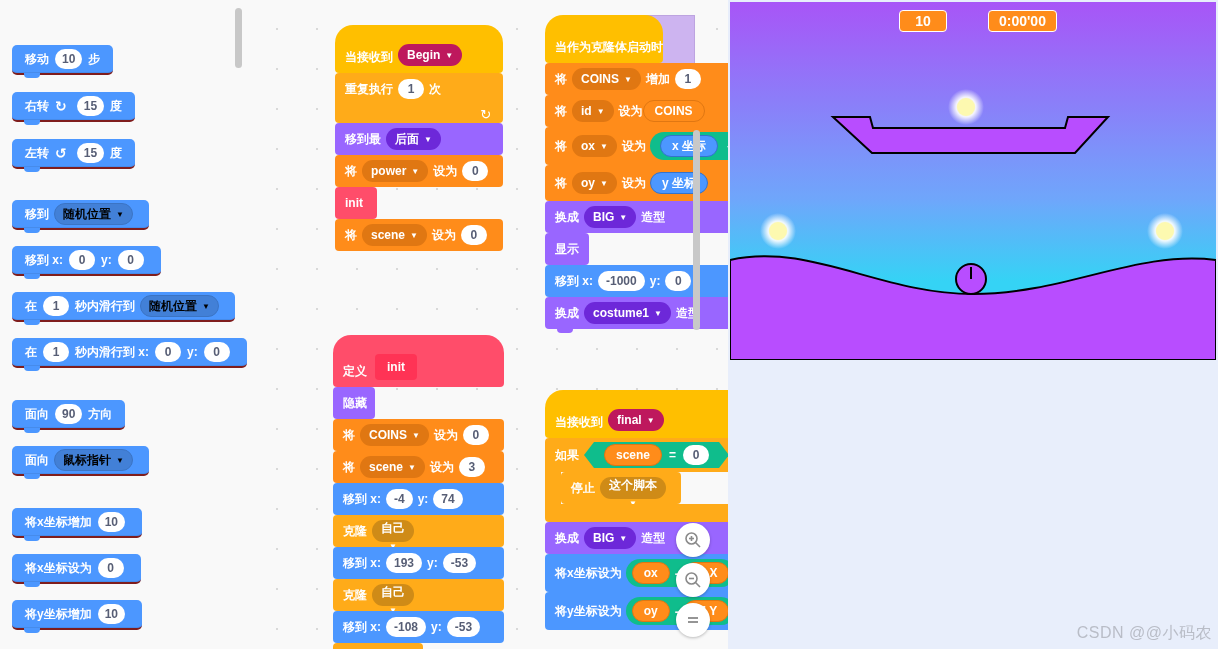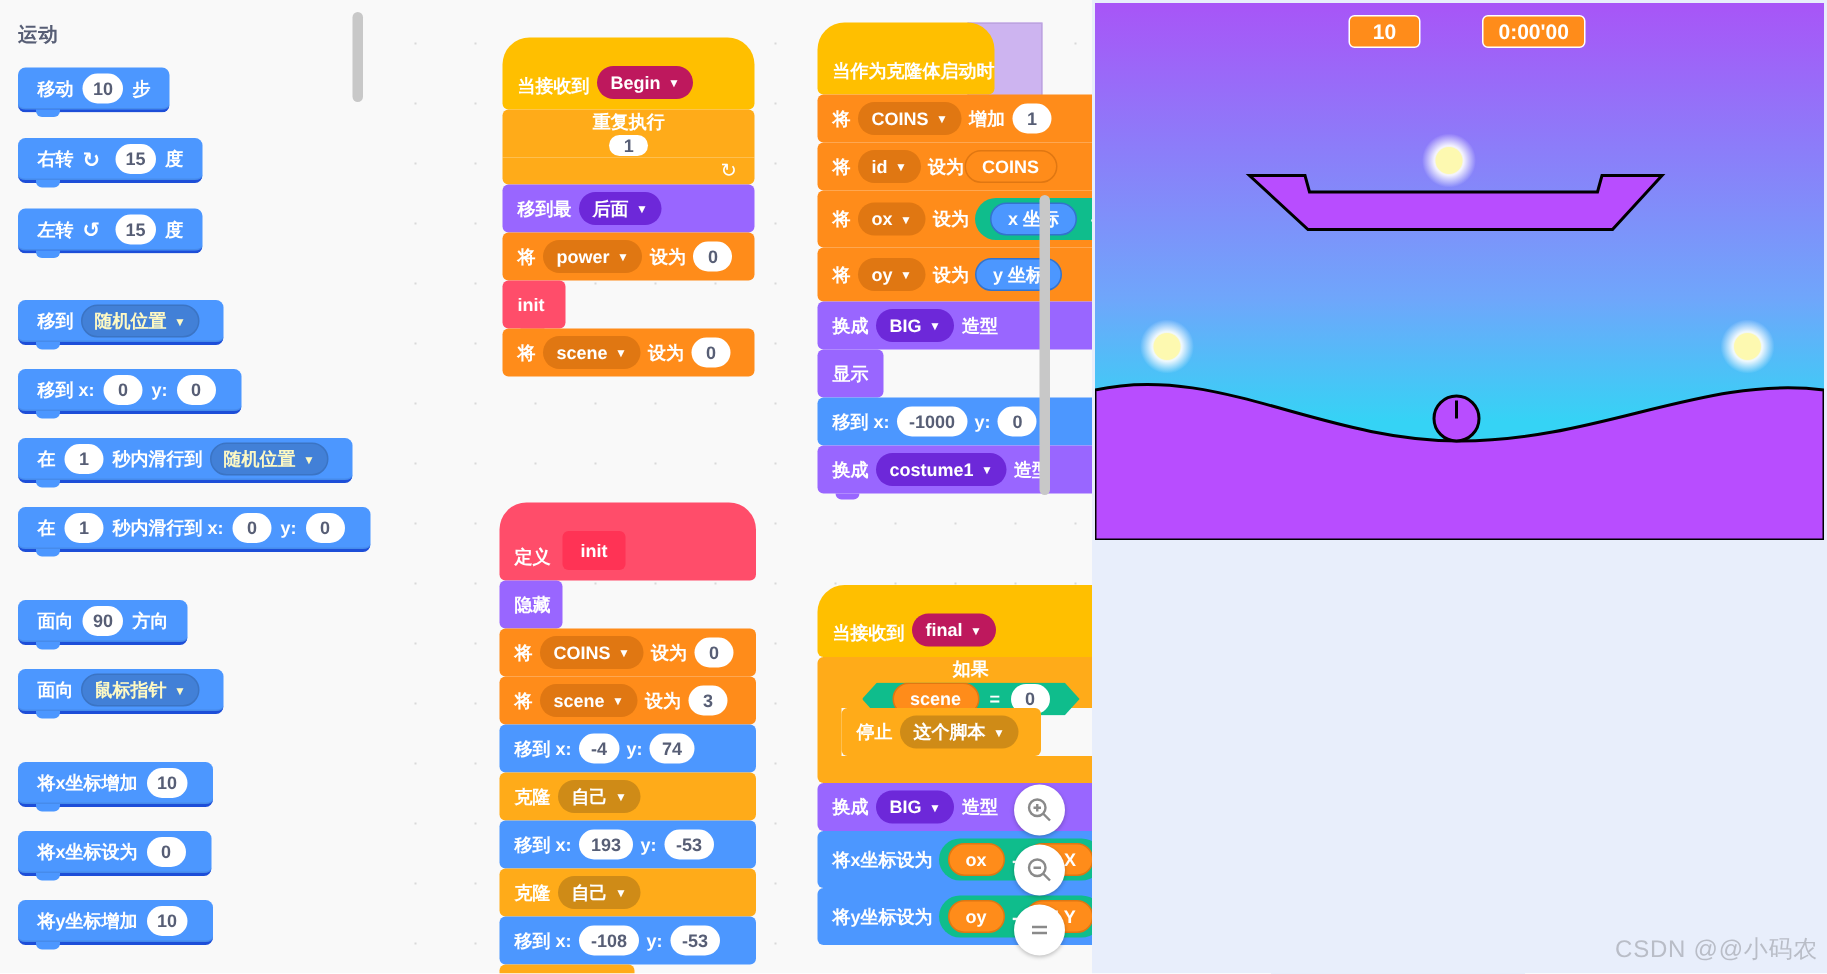--- a/index.html
+++ b/index.html
@@ -17,40 +17,40 @@
     background: #f9f9f9; overflow: hidden;
   }
   #palette .cat-title {
     font-size: 13px; font-weight: bold; color: #575e75;
     padding: 14px 0 0 12px; letter-spacing: .5px;
   }
   .pbk {
     position: absolute; left: 12px;
     display: inline-flex; align-items: center;
     height: 30px; border-radius: 5px;
-    background: #4c97ff; border-bottom: 2px solid #1d4ed8;
+    background: #4c97ff; border-bottom: 2px solid #7f1d1d;
     color: #fff; font-size: 12px; font-weight: bold;
     padding: 0 12px; white-space: nowrap;
     box-shadow: inset 0 -1px 0 rgba(0,0,0,.08);
   }
   .pbk::before {
     content:""; position:absolute; left:12px; top:100%;
     width:16px; height:5px; border-radius:0 0 4px 4px;
     background:#4c97ff;
   }
   .pbk .oval {
     display: inline-flex; align-items: center; justify-content: center;
     background: #fff; color: #575e75; border-radius: 12px;
     min-width: 26px; height: 20px; padding: 0 7px;
     font-size: 12px; font-weight: bold; margin: 0 5px;
   }
   .pbk .drop {
     display: inline-flex; align-items: center; gap: 5px;
     background: #4280d7; border: 1px solid #3b74c4;
-    color: #fef9c3; border-radius: 12px; height: 22px; padding: 0 8px;
+    color: #000000; border-radius: 12px; height: 22px; padding: 0 8px;
     font-size: 12px; font-weight: bold; margin: 0 4px;
   }
   .pbk .drop .caret { font-size: 8px; }
   .pbk .lbl { margin: 0 1px; }
 
   
   #code {
     position: absolute; left: 248px; top: 0; width: 480px; height: 649px;
     background: #f9f9f9; overflow: hidden;
     background-image: radial-gradient(circle, #d9d9d9 1px, transparent 1px);
@@ -86,41 +86,41 @@
     min-width:26px; height:20px; padding:0 8px; font-size:12px;
     font-weight:bold; margin:0 5px;
   }
   .drop-d {
     display:inline-flex; align-items:center; gap:5px;
     border-radius:12px; height:22px; padding:0 9px;
     font-size:12px; font-weight:bold; margin:0 5px; color:#fff;
   }
   .drop-d .caret{ font-size:8px; }
   .d-ev   { background:#be185d; }
-  .d-ctrl { background:#cf8b17; }
+  .d-ctrl { background:#cf8b17;flex-direction:column; }
   .d-look { background:#6d28d9;text-align:center; }
   .d-var  { background:#e07712; }
   .rep-mot {
     display:inline-flex; align-items:center; justify-content:center;
     background:#4c97ff; border:1px solid #3373cc; color:#fff;
     border-radius:12px; height:22px; padding:0 11px;
     font-size:12px; font-weight:bold; margin:0 4px;
   }
   .rep-op-out {
     display:inline-flex; align-items:center; background:#0fbd8c;
     border-radius:14px; height:28px; padding:0 6px; margin:0 4px;
   }
   .rep-var-round {
     display:inline-flex; align-items:center; justify-content:center;
     background:#ff8c1a; border:1px solid #e07712; color:#fff;
     border-radius:14px; height:22px; padding:0 11px;
     font-size:12px; font-weight:bold;
   }
   .c-wrap { position:relative; }
-  .c-top { background:#ffab19; border-radius:4px 4px 0 0;flex-direction:column; }
+  .c-top { background:#ffab19; border-radius:4px 4px 0 0; }
   .c-arm { width:16px; background:#ffab19; }
   .c-bot {
     height:18px; background:#ffab19; border-radius:0 0 4px 4px;
     display:flex; align-items:center; justify-content:flex-end;
     padding-right:12px; color:#fff; font-size:13px; position:relative;
   }
   .c-inner { display:flex; }
   .bool-hex {
     display:inline-flex; align-items:center; background:#0fbd8c;
     height:26px; padding:0 14px; margin:0 5px; color:#fff;
@@ -156,21 +156,20 @@
     position:absolute; right:6px; bottom:5px; font-size:16px;
     color:#b9bdc7; letter-spacing:.5px;
   }
 </style>
 </head>
 <body>
 
 <div id="app">
 
   <div id="palette">
-    <div class="cat-title">运动</div>
 
     <div class="pbk" style="top:45px">
       <span class="lbl">移动</span>
       <span class="oval">10</span>
       <span class="lbl">步</span>
     </div>
 
     <div class="pbk" style="top:92px">
       <span class="lbl">右转</span>
       <span class="lbl" style="margin:0 5px;font-size:14px">↻</span>

